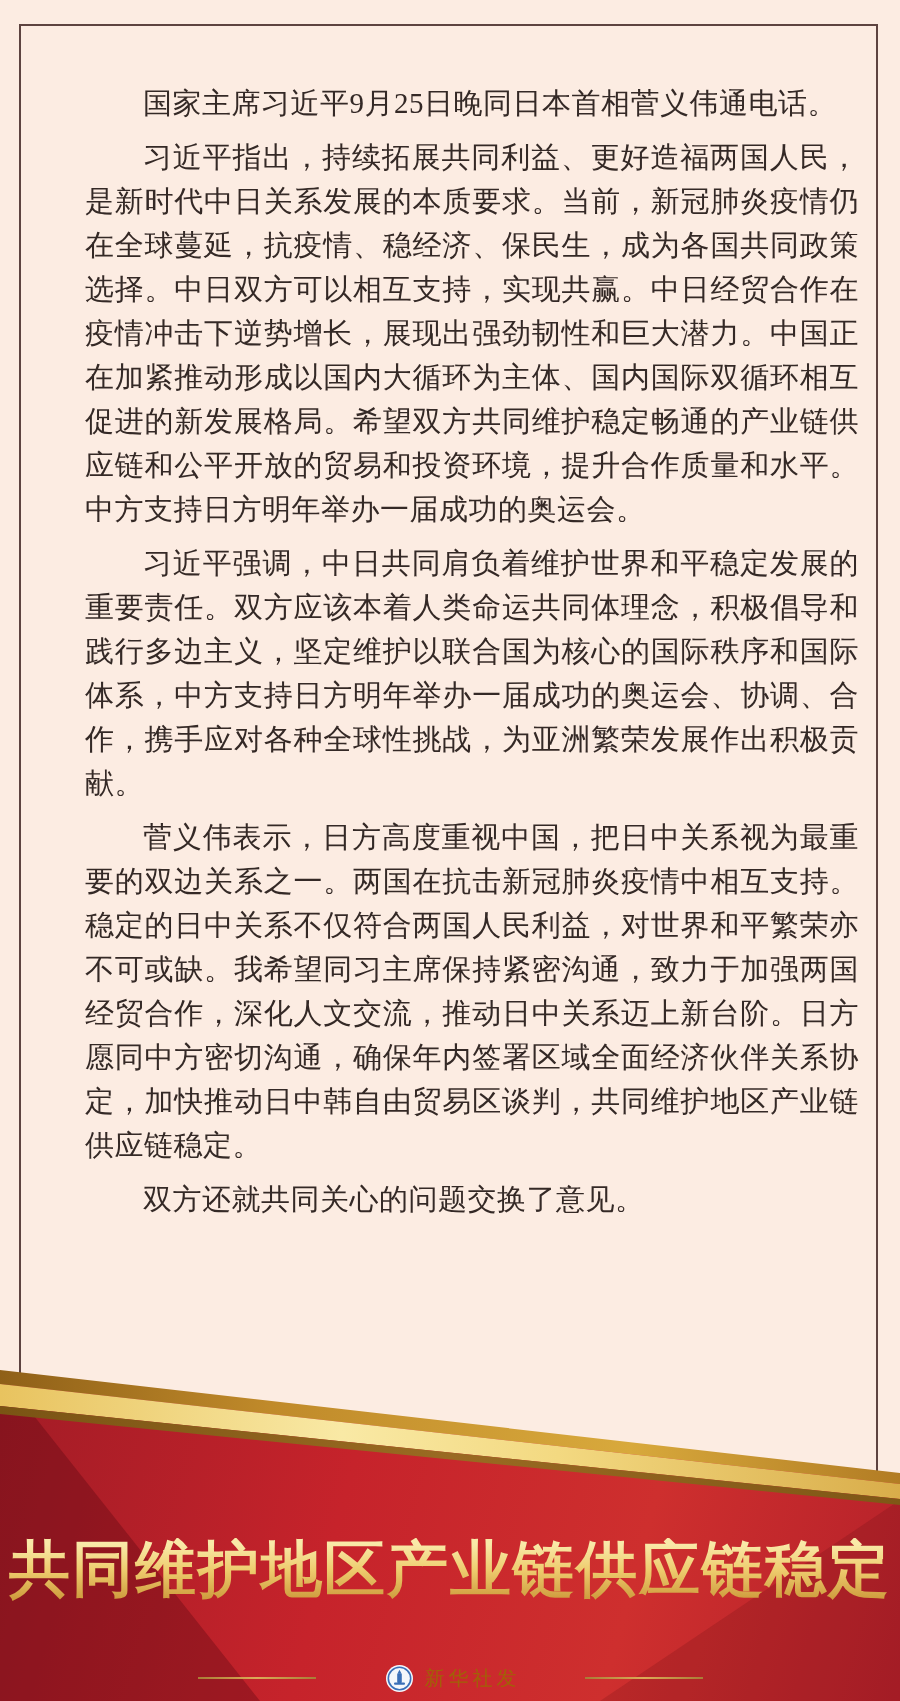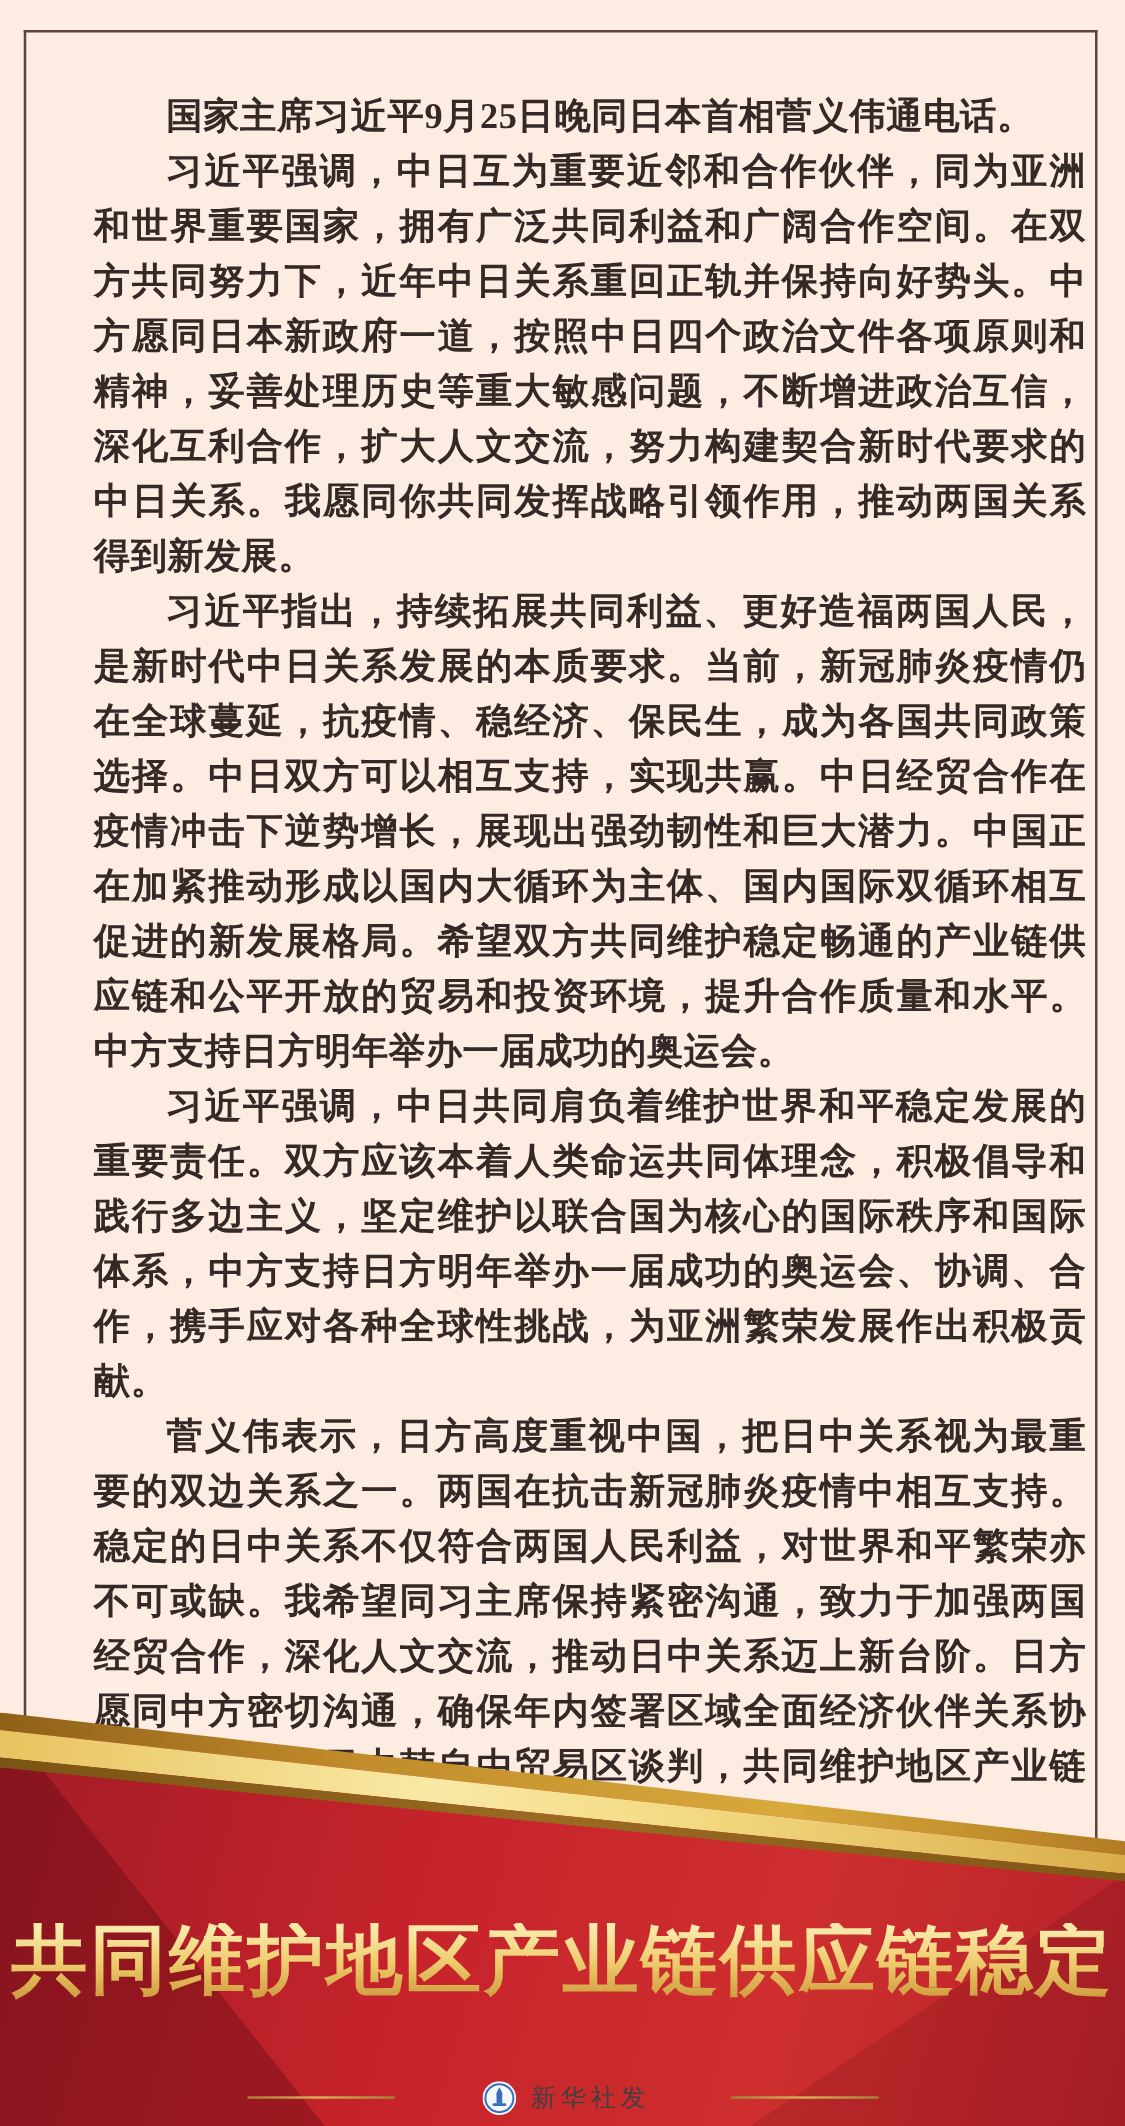--- a/index.html
+++ b/index.html
@@ -21,21 +21,21 @@
   }
   
   .article{
     position:absolute;
     left:75px;right:31px;top:71px;
     color:#342926;
     font-size:29px;
     line-height:44px;
     text-align:justify;
   }
-  .article p{margin:0;text-indent:2em;letter-spacing:0.5px;font-weight:bold;}
+  .article p{margin:10px;text-indent:2em;letter-spacing:0.5px;}
 
   
   .red-banner{
     position:absolute;inset:0;
     background:linear-gradient(105deg,#851622 0%,#a31c26 28%,#c6232b 55%,#ce2f2e 78%,#b5212a 100%);
     clip-path:polygon(0 1373px,900px 1476px,900px 1701px,0 1701px);
   }
   .shade-left{
     position:absolute;inset:0;
     background:rgba(74,4,14,0.30);
@@ -80,36 +80,35 @@
     position:absolute;
     left:0;right:0;top:1662px;
     height:32px;
     display:flex;align-items:center;justify-content:center;
   }
   .gline{width:118px;height:2px;background:linear-gradient(to right,#a97c36,#dcab58,#a97c36);}
   .gline.left{margin-right:70px;}
   .gline.right{margin-left:64px;}
   .logo{width:27px;height:27px;margin-right:12px;flex:0 0 auto;}
   .credit{
-    color:#404040;
+    color:#a16207;
     font-size:20px;
     letter-spacing:4px;
     font-family:"Liberation Sans","DejaVu Sans",sans-serif;
   }
 </style>
 </head>
 <body>
 
 <div class="poster">
 
   <div class="frame"></div>
 
   <div class="article">
     <p>国家主席习近平9月25日晚同日本首相菅义伟通电话。</p>
-    <p>习近平强调，中日互为重要近邻和合作伙伴，同为亚洲和世界重要国家，拥有广泛共同利益和广阔合作空间。在双方共同努力下，近年中日关系重回正轨并保持向好势头。中方愿同日本新政府一道，按照中日四个政治文件各项原则和精神，妥善处理历史等重大敏感问题，不断增进政治互信，深化互利合作，扩大人文交流，努力构建契合新时代要求的中日关系。我愿同你共同发挥战略引领作用，推动两国关系得到新发展。</p>
     <p>习近平指出，持续拓展共同利益、更好造福两国人民，是新时代中日关系发展的本质要求。当前，新冠肺炎疫情仍在全球蔓延，抗疫情、稳经济、保民生，成为各国共同政策选择。中日双方可以相互支持，实现共赢。中日经贸合作在疫情冲击下逆势增长，展现出强劲韧性和巨大潜力。中国正在加紧推动形成以国内大循环为主体、国内国际双循环相互促进的新发展格局。希望双方共同维护稳定畅通的产业链供应链和公平开放的贸易和投资环境，提升合作质量和水平。中方支持日方明年举办一届成功的奥运会。</p>
     <p>习近平强调，中日共同肩负着维护世界和平稳定发展的重要责任。双方应该本着人类命运共同体理念，积极倡导和践行多边主义，坚定维护以联合国为核心的国际秩序和国际体系，中方支持日方明年举办一届成功的奥运会、协调、合作，携手应对各种全球性挑战，为亚洲繁荣发展作出积极贡献。</p>
     <p>菅义伟表示，日方高度重视中国，把日中关系视为最重要的双边关系之一。两国在抗击新冠肺炎疫情中相互支持。稳定的日中关系不仅符合两国人民利益，对世界和平繁荣亦不可或缺。我希望同习主席保持紧密沟通，致力于加强两国经贸合作，深化人文交流，推动日中关系迈上新台阶。日方愿同中方密切沟通，确保年内签署区域全面经济伙伴关系协定，加快推动日中韩自由贸易区谈判，共同维护地区产业链供应链稳定。</p>
     <p>双方还就共同关心的问题交换了意见。</p>
   </div>
 
   <div class="red-banner"></div>
   <div class="shade-left"></div>
   <div class="shade-right"></div>
   <div class="gold-top"></div>

